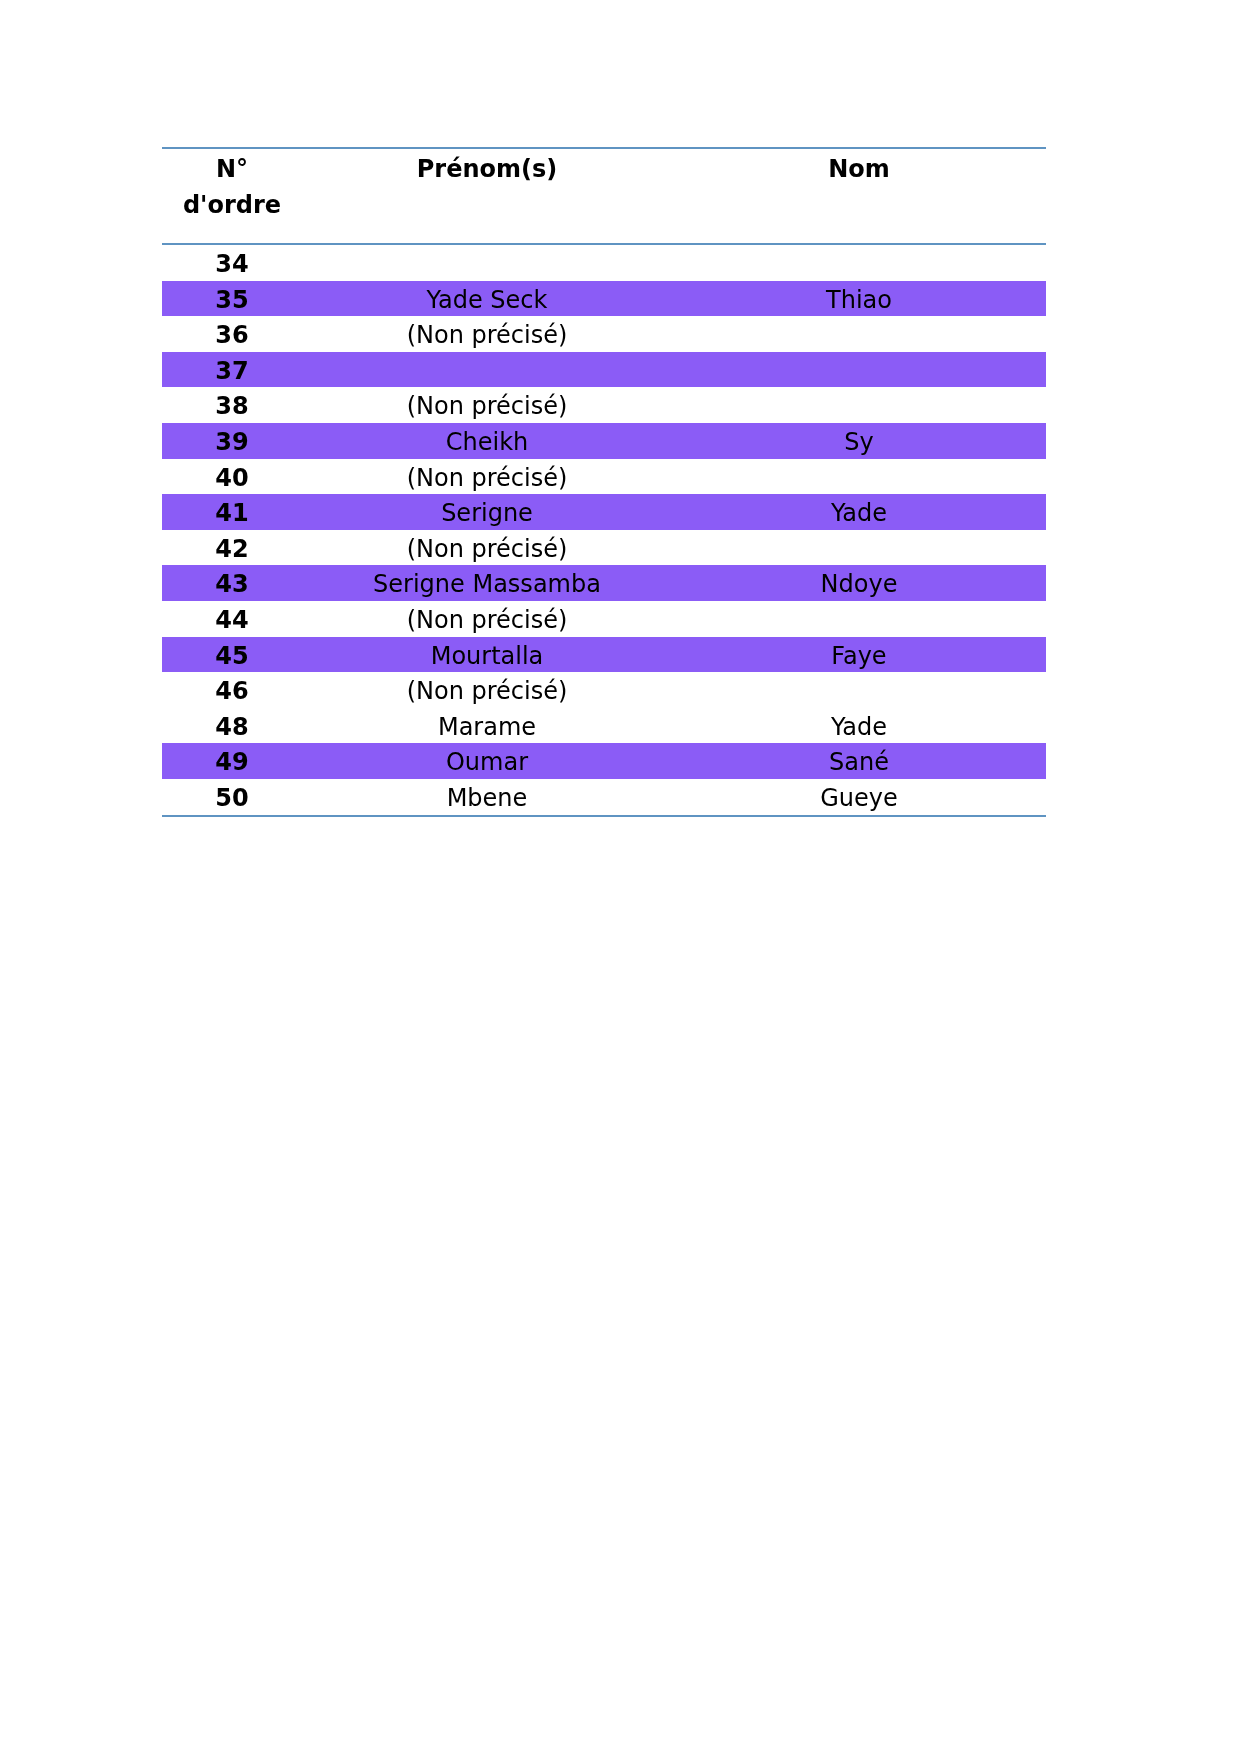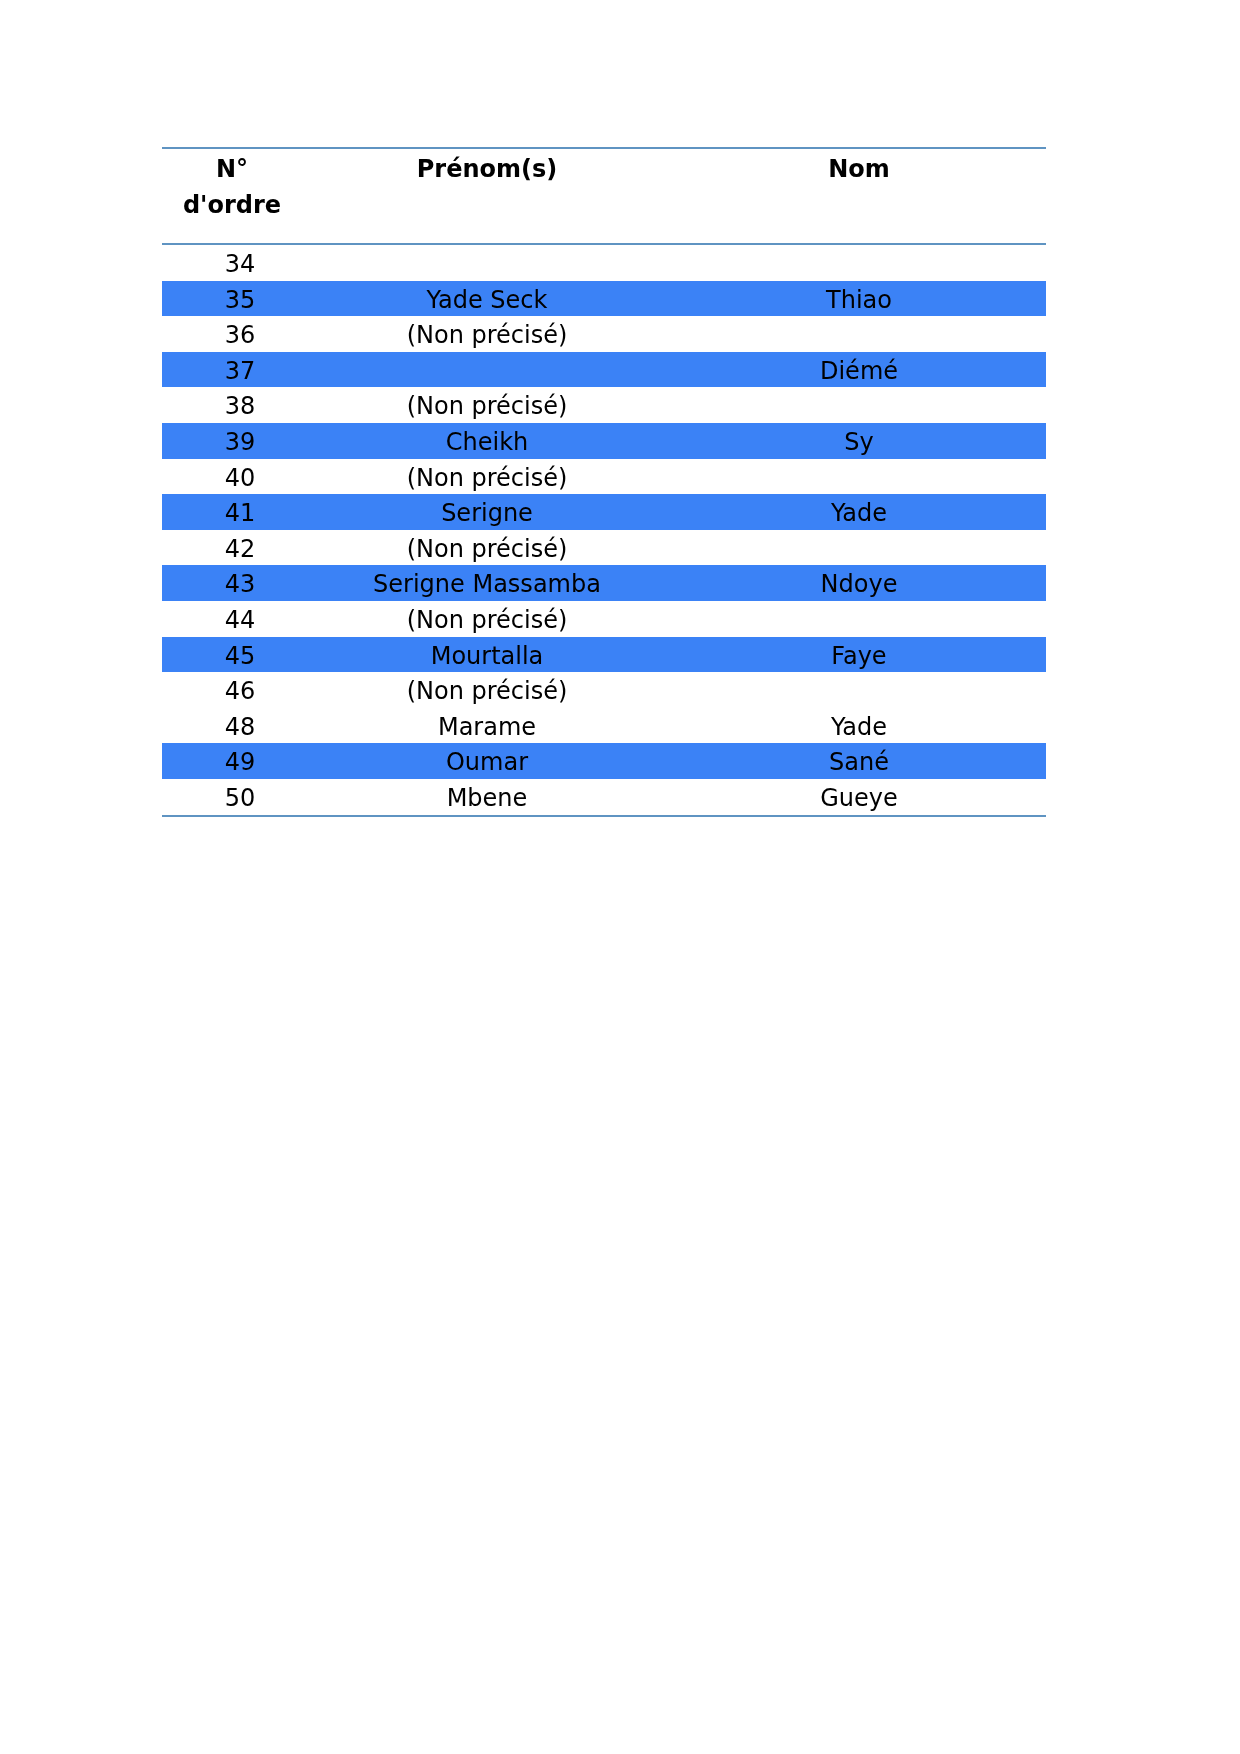--- a/index.html
+++ b/index.html
@@ -7,23 +7,23 @@
            font-family: "DejaVu Sans", "Liberation Sans", sans-serif; color: #000; }
     .page { position: absolute; left: 0; top: 0; width: 1240px; height: 1754px; background: #fff; }
     .table { position: absolute; left: 162px; top: 147px; width: 884px; }
     .rule { height: 2px; background: #5f94c2; width: 100%; }
     .header { position: relative; height: 94px; }
     .hcell { position: absolute; top: 0; text-align: center; font-weight: bold; font-size: 24px; line-height: 36px; }
     .hc0 { left: 0; width: 140px; top: 2px; }
     .hc1 { left: 140px; width: 370px; top: 2px; }
     .hc2 { left: 510px; width: 374px; top: 2px; }
     .row { position: relative; height: 35.6px; }
-    .row.band { background: #3b82f6; }
+    .row.band { background: #8b5cf6; }
     .cell { position: absolute; top: 0; height: 35.6px; line-height: 38px; text-align: center; font-size: 24px; white-space: nowrap; }
-    .c0 { left: 8px; width: 140px; font-weight: normal; }
+    .c0 { left: 0; width: 140px; font-weight: bold; }
     .c1 { left: 140px; width: 370px; }
     .c2 { left: 510px; width: 374px; }
     .bottom-rule { height: 2px; background: #5f94c2; width: 100%; }
   </style>
 </head>
 <body>
 
 <div class="page">
   <div class="table">
     <div class="rule"></div>
@@ -47,21 +47,20 @@
           <div class="cell c1">Yade Seck</div>
           <div class="cell c2">Thiao</div>
         </div>
         <div class="row">
           <div class="cell c0">36</div>
           <div class="cell c1">(Non précisé)</div>
           <div class="cell c2"></div>
         </div>
         <div class="row band">
           <div class="cell c0">37</div>
-          <div class="cell c2">Diémé</div>
         </div>
         <div class="row">
           <div class="cell c0">38</div>
           <div class="cell c1">(Non précisé)</div>
           <div class="cell c2"></div>
         </div>
         <div class="row band">
           <div class="cell c0">39</div>
           <div class="cell c1">Cheikh</div>
           <div class="cell c2">Sy</div>

